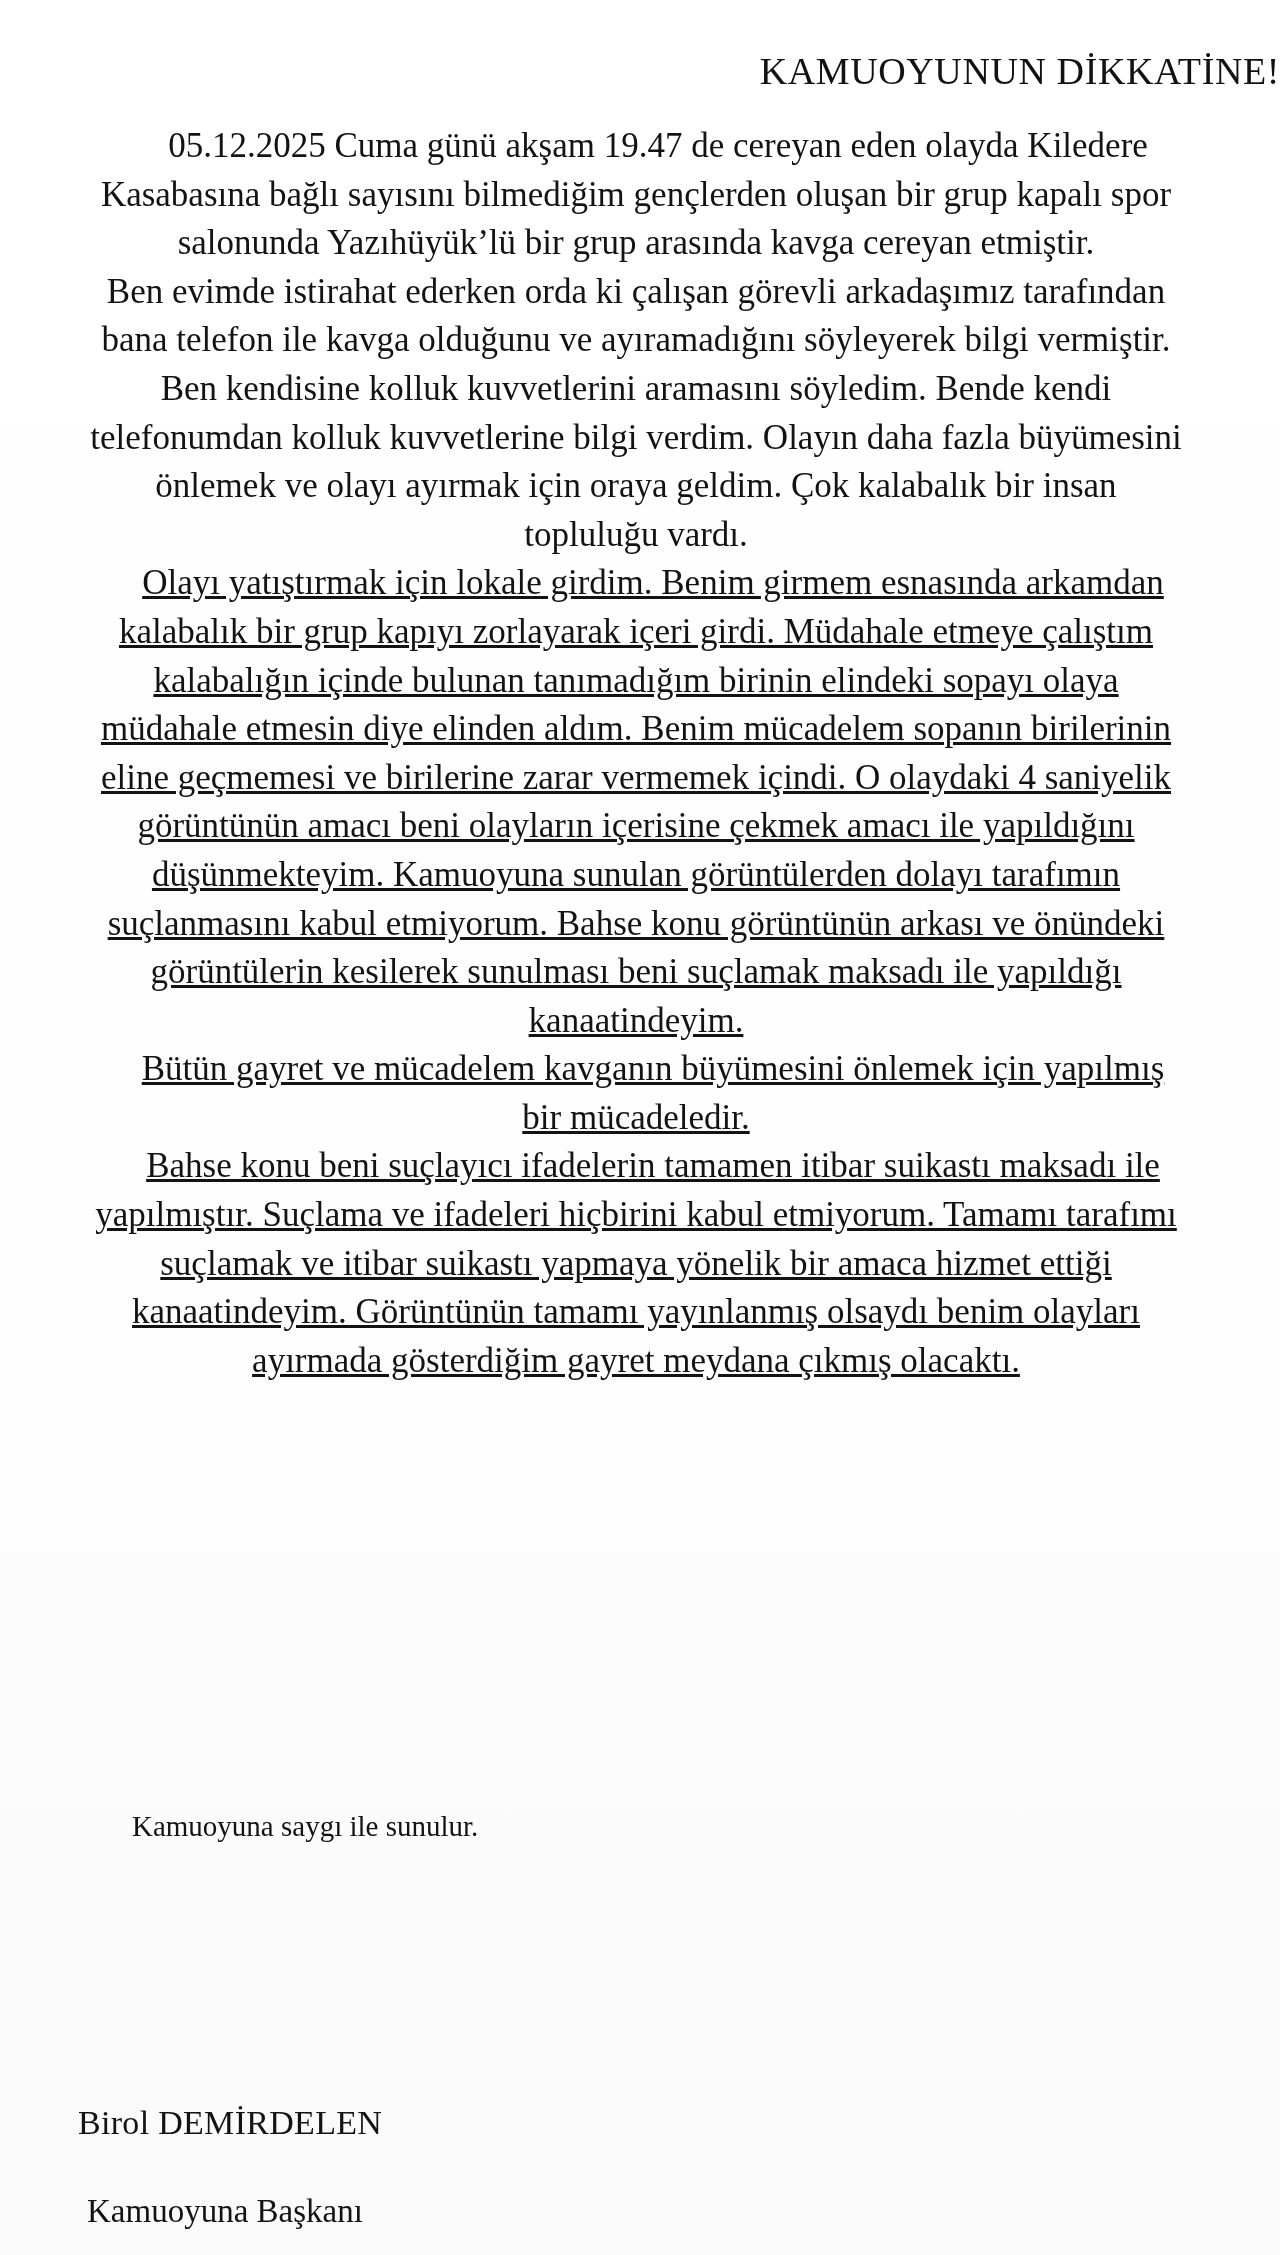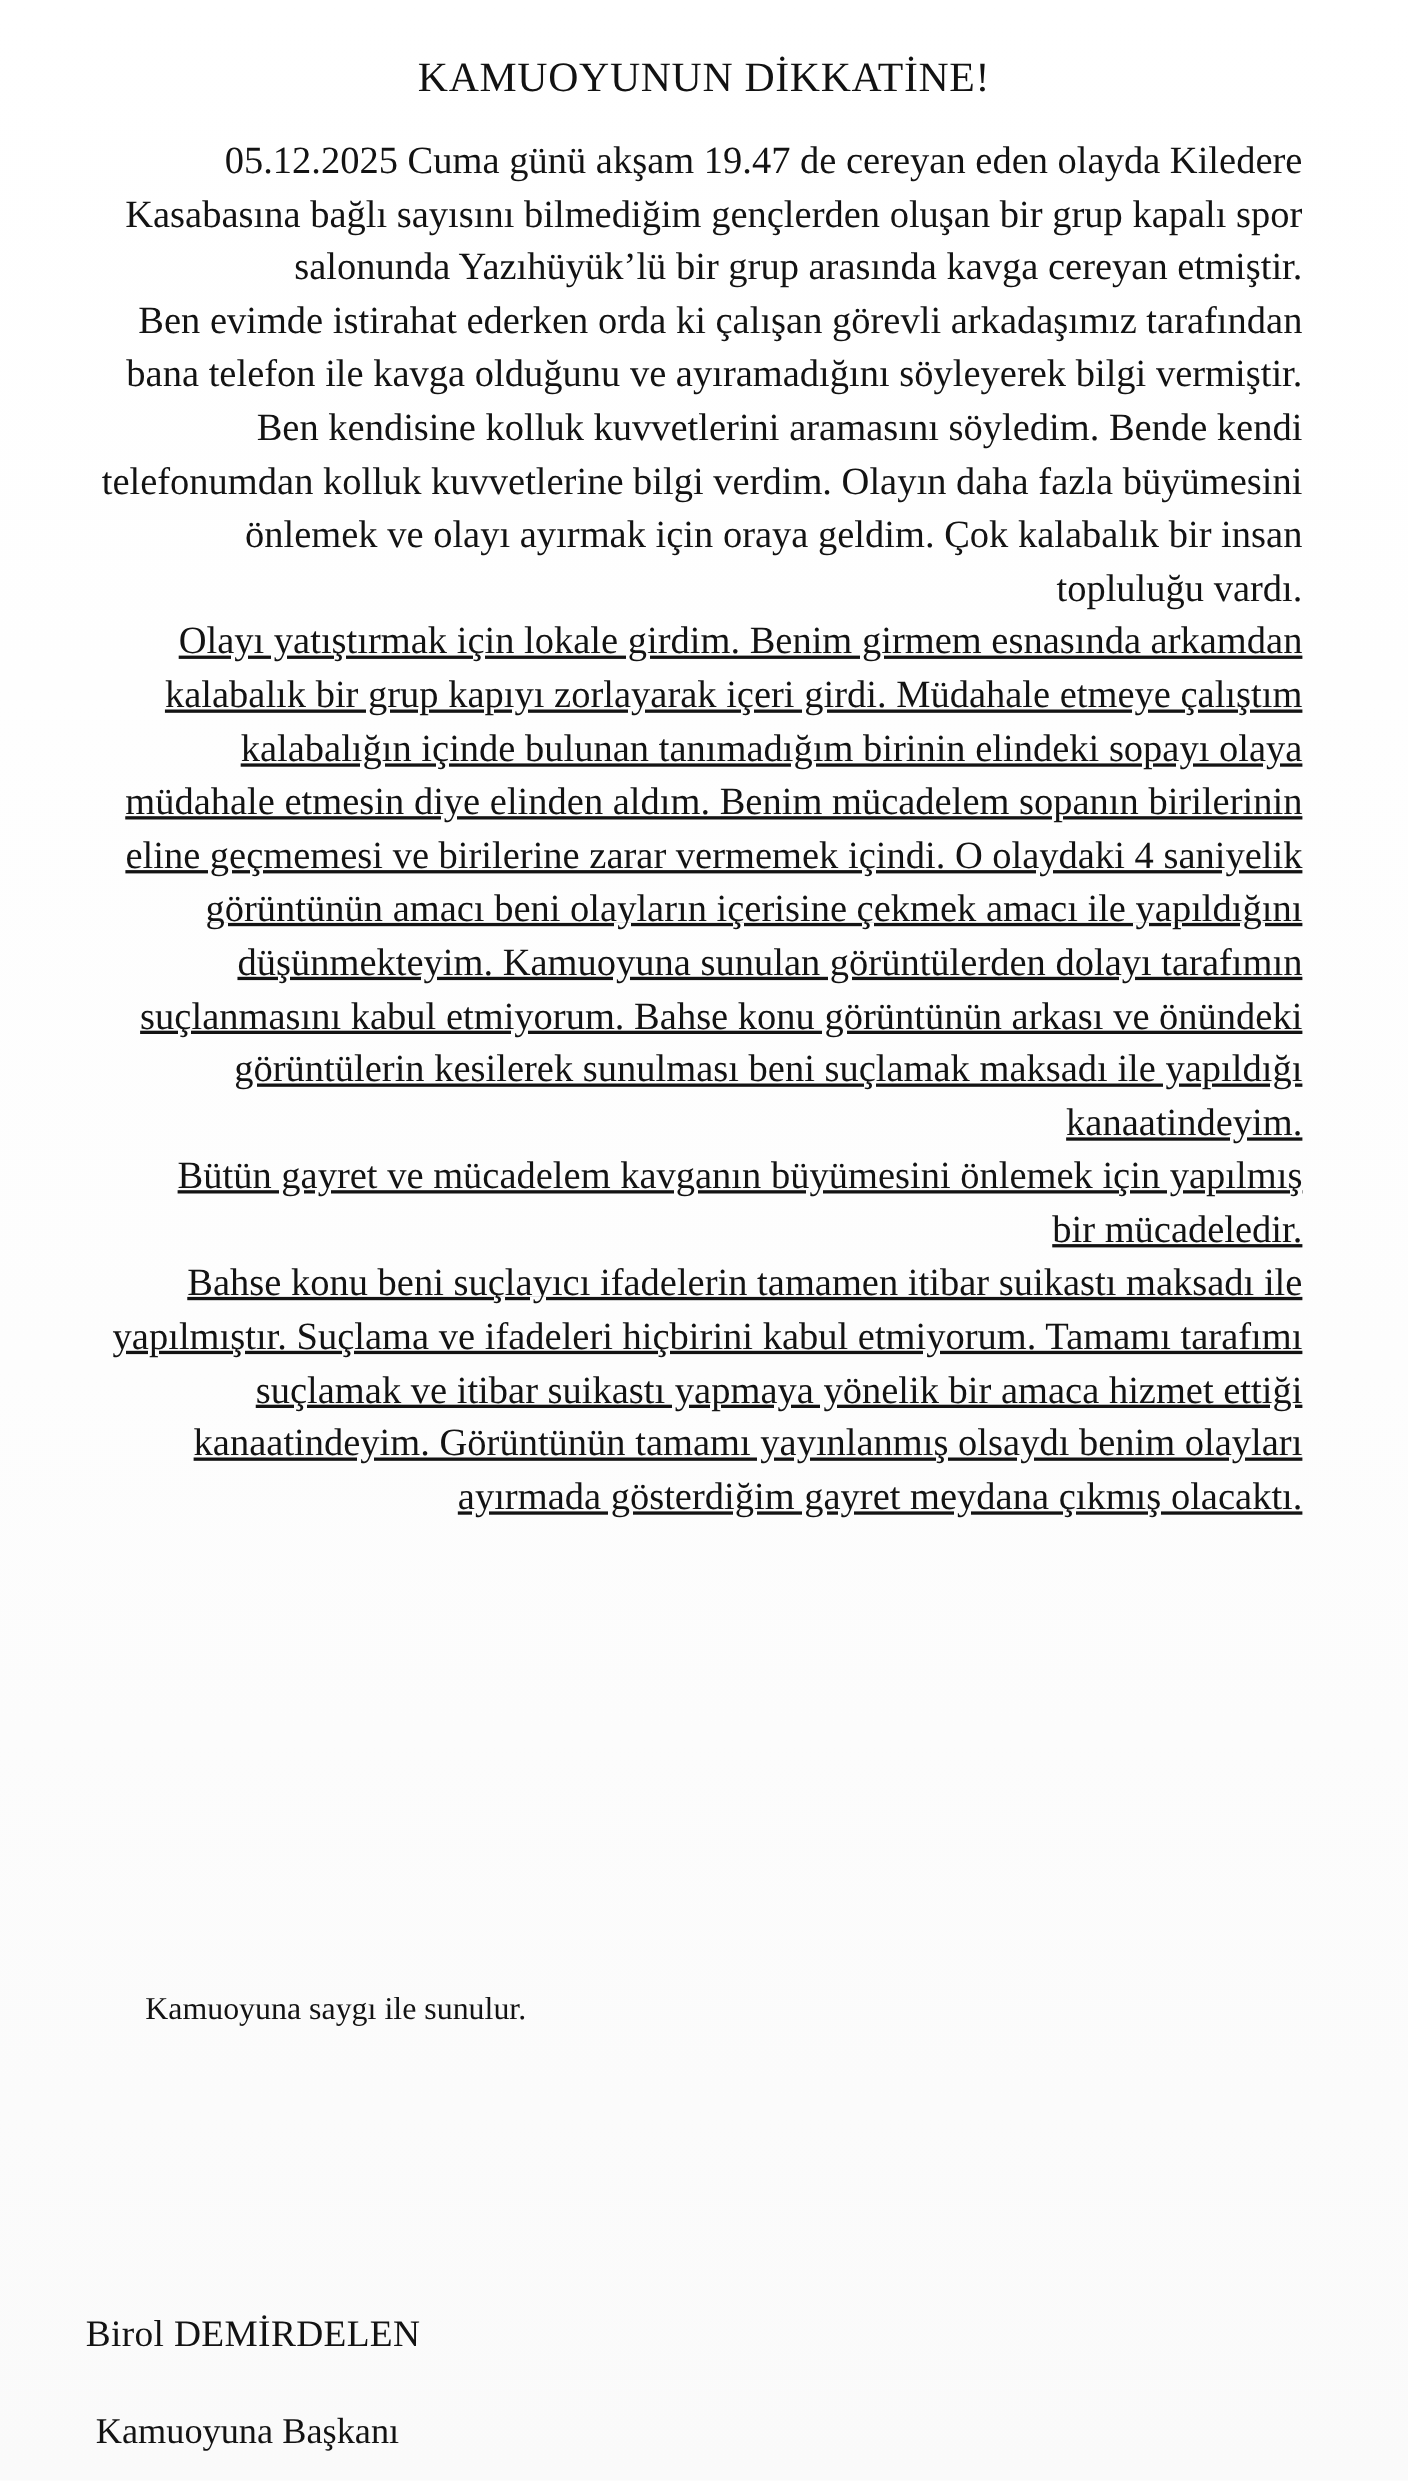--- a/index.html
+++ b/index.html
@@ -26,41 +26,41 @@
         #ffffff 0%,
         #fdfdfd 55%,
         #fafafa 100%);
   }
 
   .doc-title {
     position: absolute;
     top: 26px;
     left: 0;
     width: 100%;
-    text-align: center;
+    text-align: right;
     font-size: 38px;
     line-height: 1.1;
     letter-spacing: 0.6px;
     font-weight: 400;
     color: #121212;
     font-family: "Liberation Serif", "DejaVu Serif", serif;
   }
 
   .body-block {
     position: absolute;
     top: 122px;
     left: 88px;
     width: 1096px;
   }
 
   .para {
     margin: 0;
     font-size: 35px;
     line-height: 48.6px;
-    text-align: right;
+    text-align: center;
     color: #131313;
     text-indent: 0;
     white-space: normal;
   }
 
   .para.indented {
     text-indent: 44px;
   }
 
   .para.indented-small {

